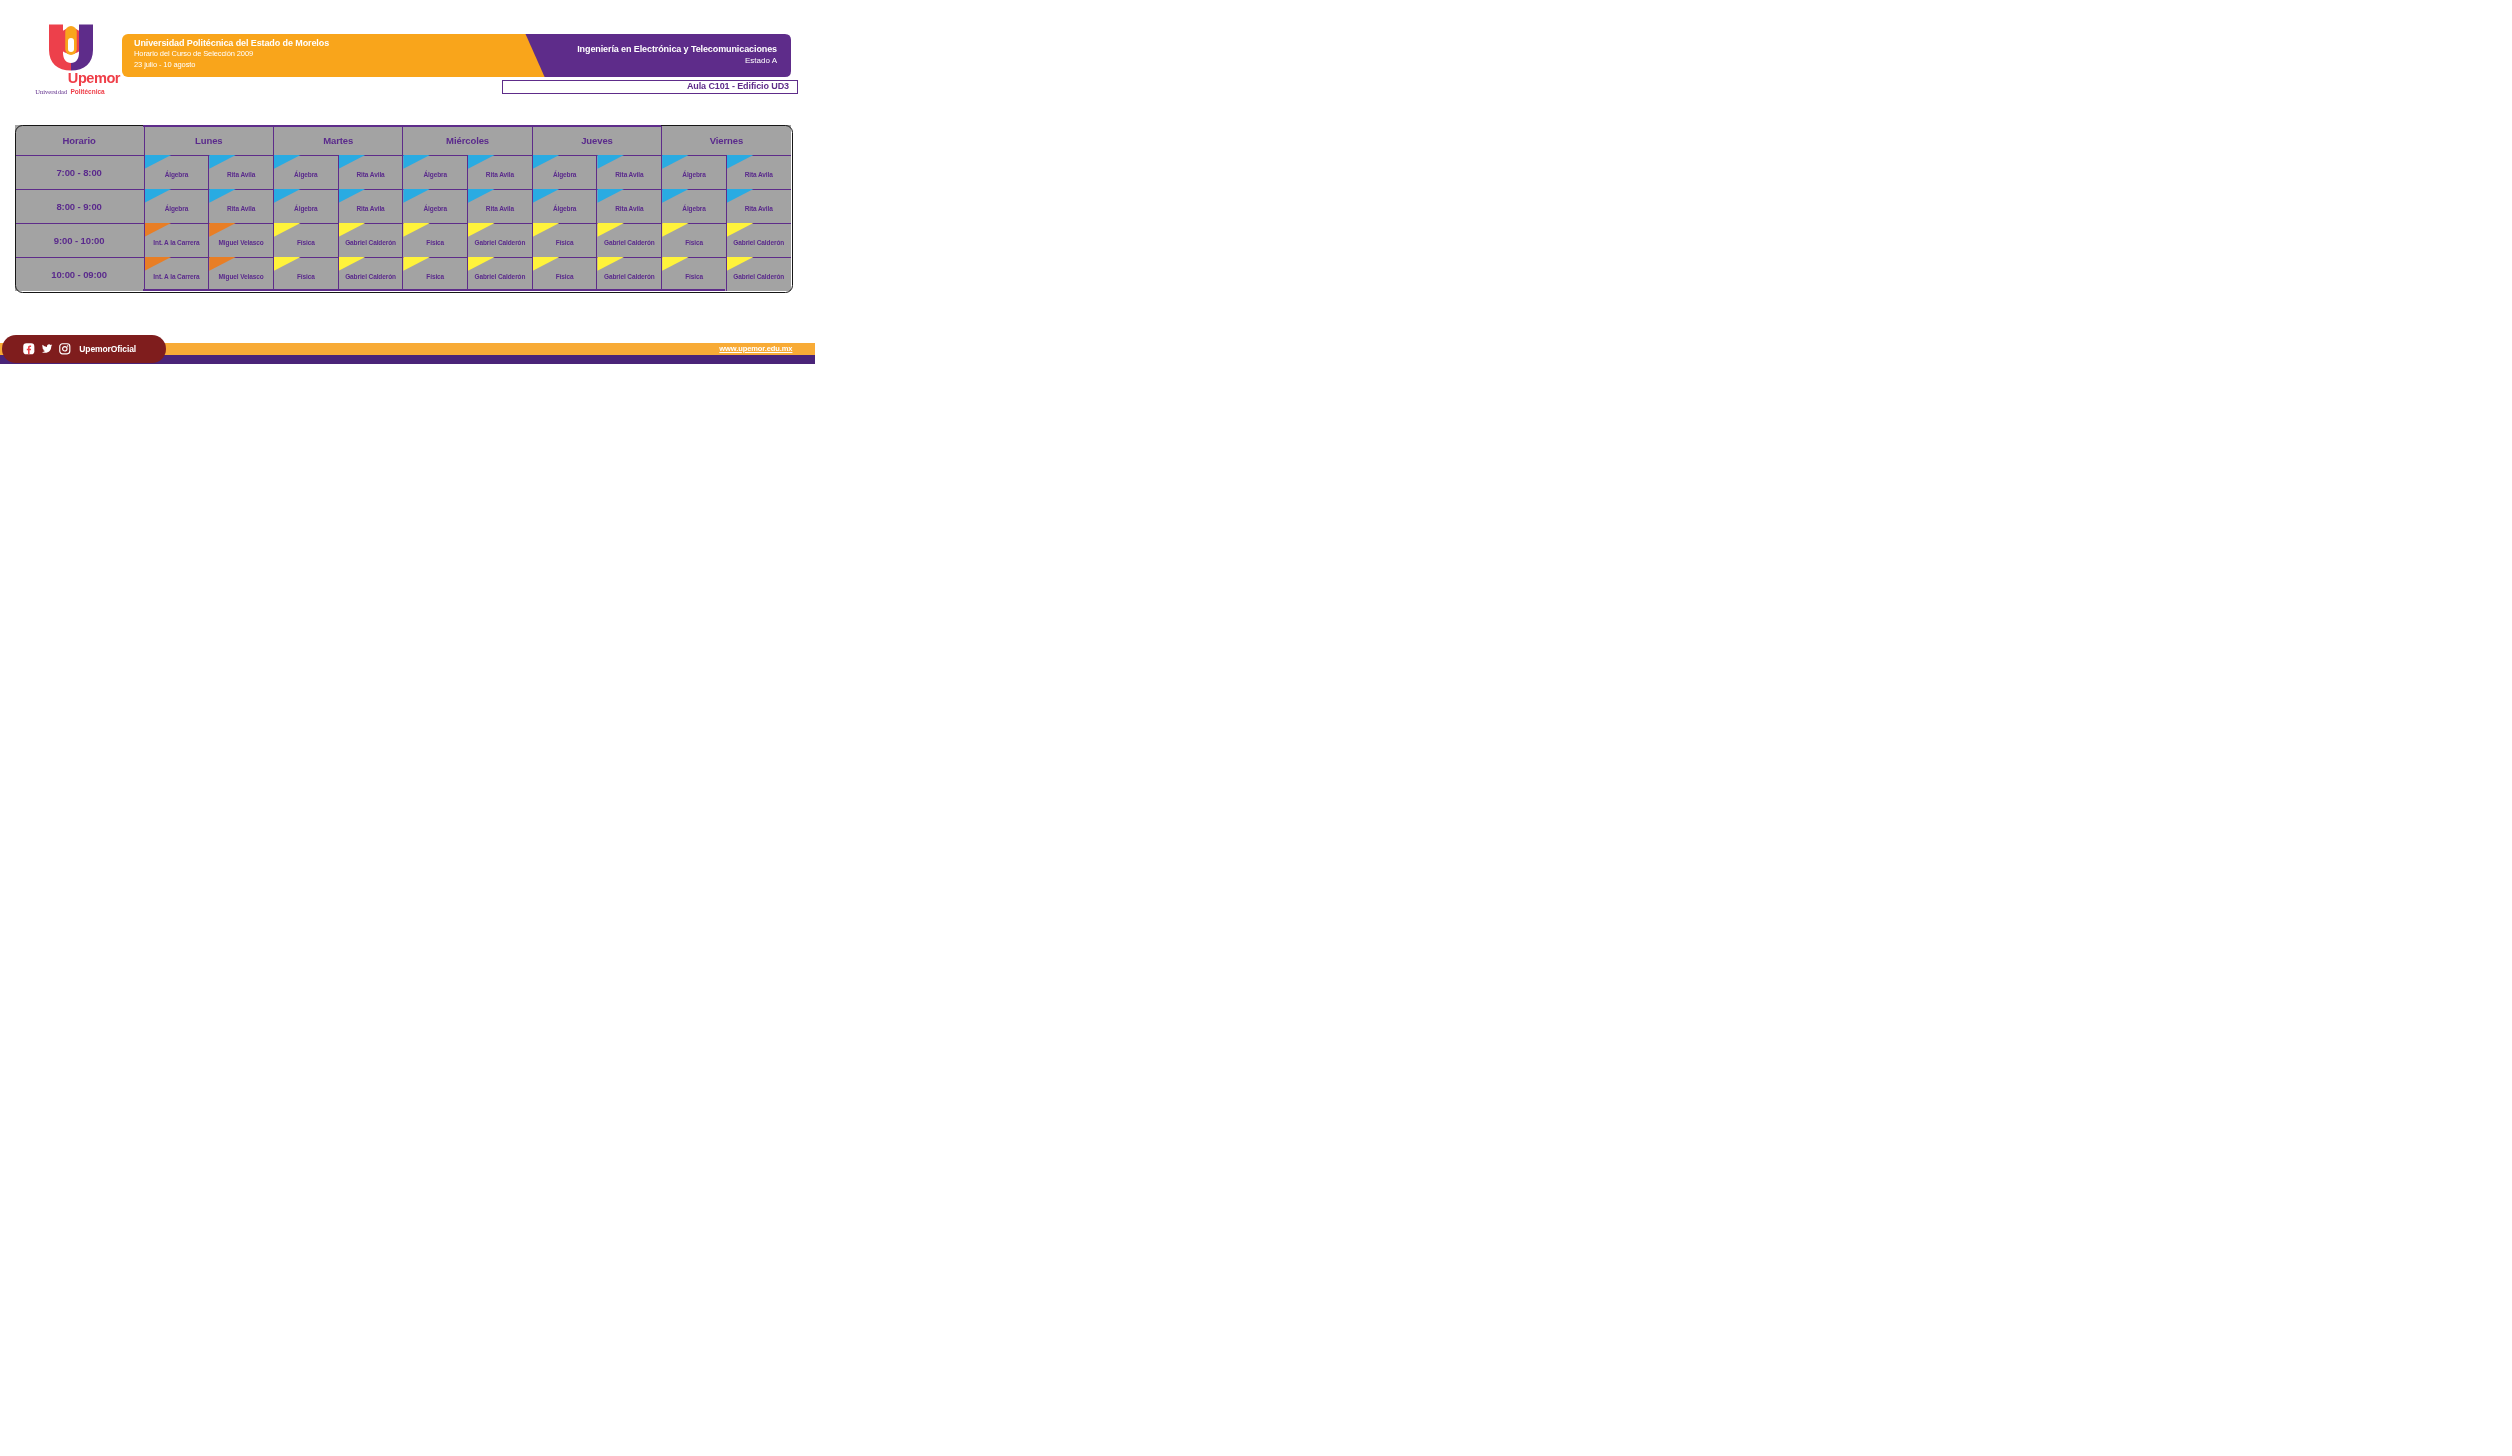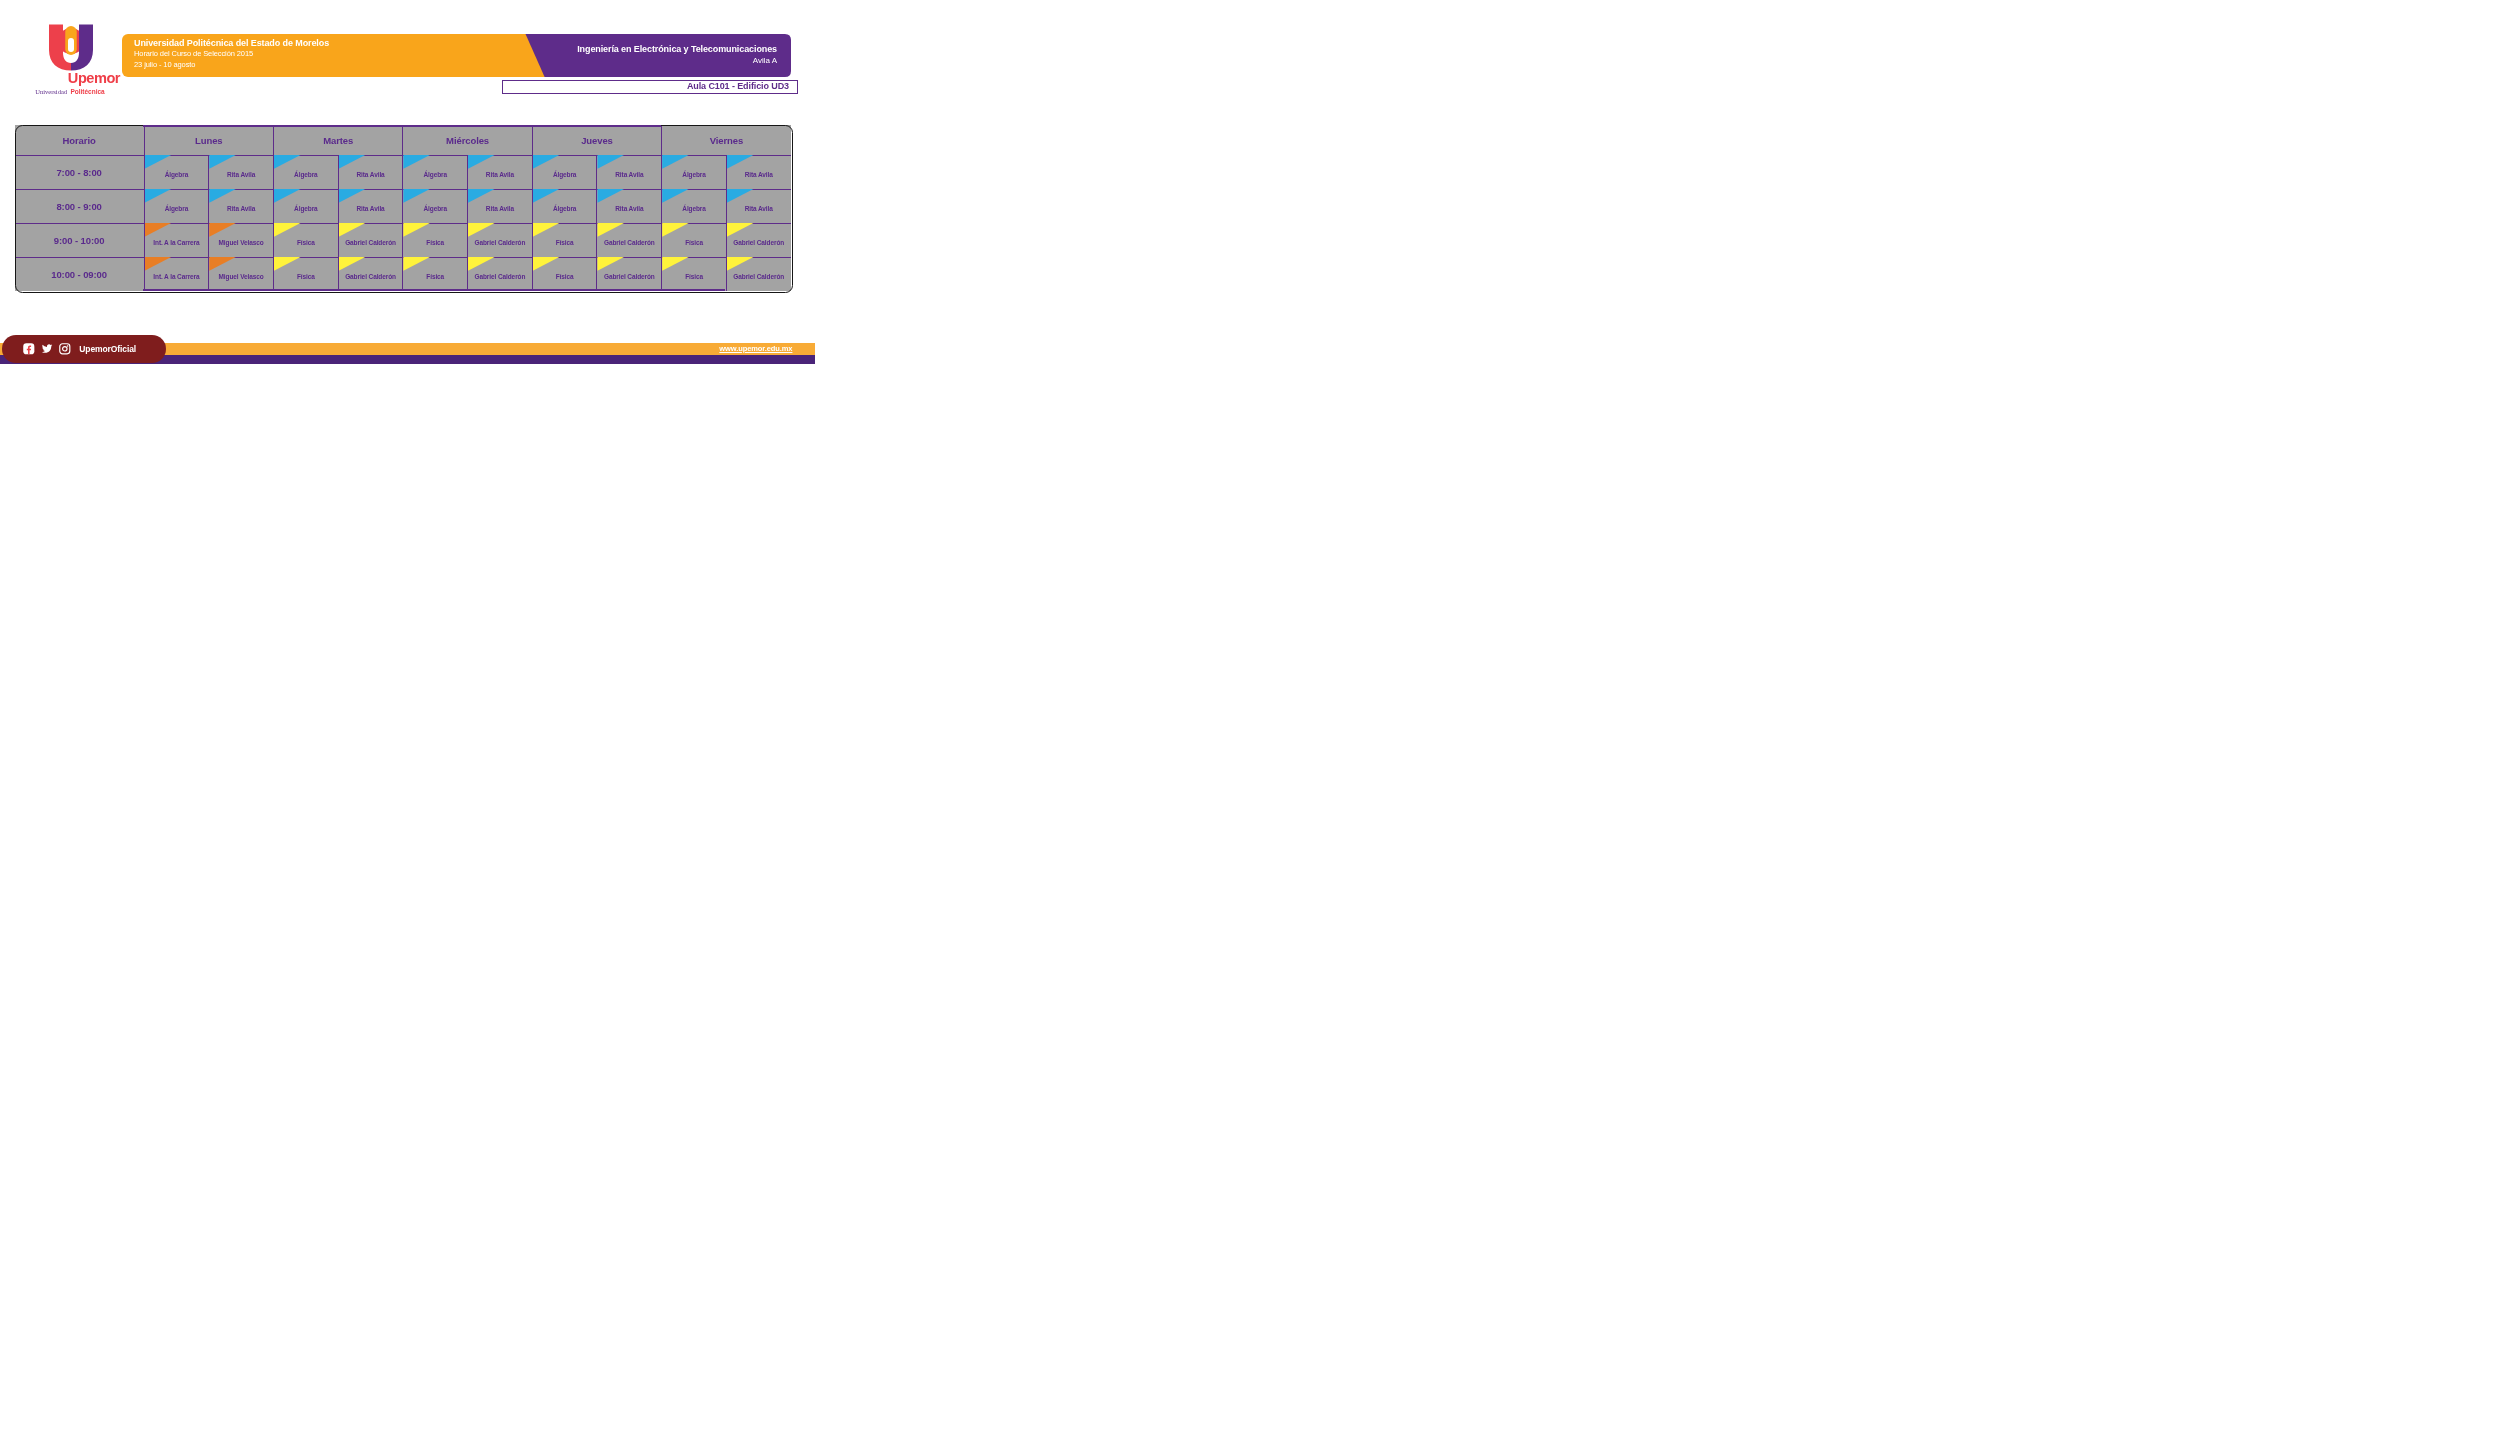--- a/index.html
+++ b/index.html
@@ -73,30 +73,30 @@
     <div class="brand-name">Upemor</div>
     <div class="brand-sub">
       <span class="w1">Universidad</span>
       <span class="w2">Politécnica</span>
     </div>
   </div>
 
   <div class="banner-orange"></div>
   <div class="banner-orange-text">
     <div class="t1">Universidad Politécnica del Estado de Morelos</div>
-    <div class="t2">Horario del Curso de Selección 2015</div>
+    <div class="t2">Horario del Curso de Selección 2009</div>
     <div class="t3">23 julio - 10 agosto</div>
   </div>
 
   <svg class="banner-purple-svg" viewBox="0 0 533 86" preserveAspectRatio="none">
     <path d="M5,0 H521 Q533,0 533,12 V74 Q533,86 521,86 H43 Z" fill="#5E2C8A"></path>
   </svg>
   <div class="banner-purple-text">
     <div class="p1">Ingeniería en Electrónica y Telecomunicaciones</div>
-    <div class="p2">Avila A</div>
+    <div class="p2">Estado A</div>
   </div>
 
   <div class="aula-box">Aula C101 - Edificio UD3</div>
 
   <div class="tt" id="timetable">
       <div class="c head">Horario</div>
       <div class="c head vb" style="grid-column: span 2;">Lunes</div>
       <div class="c head vb" style="grid-column: span 2;">Martes</div>
       <div class="c head vb" style="grid-column: span 2;">Miércoles</div>
       <div class="c head vb" style="grid-column: span 2;">Jueves</div>

